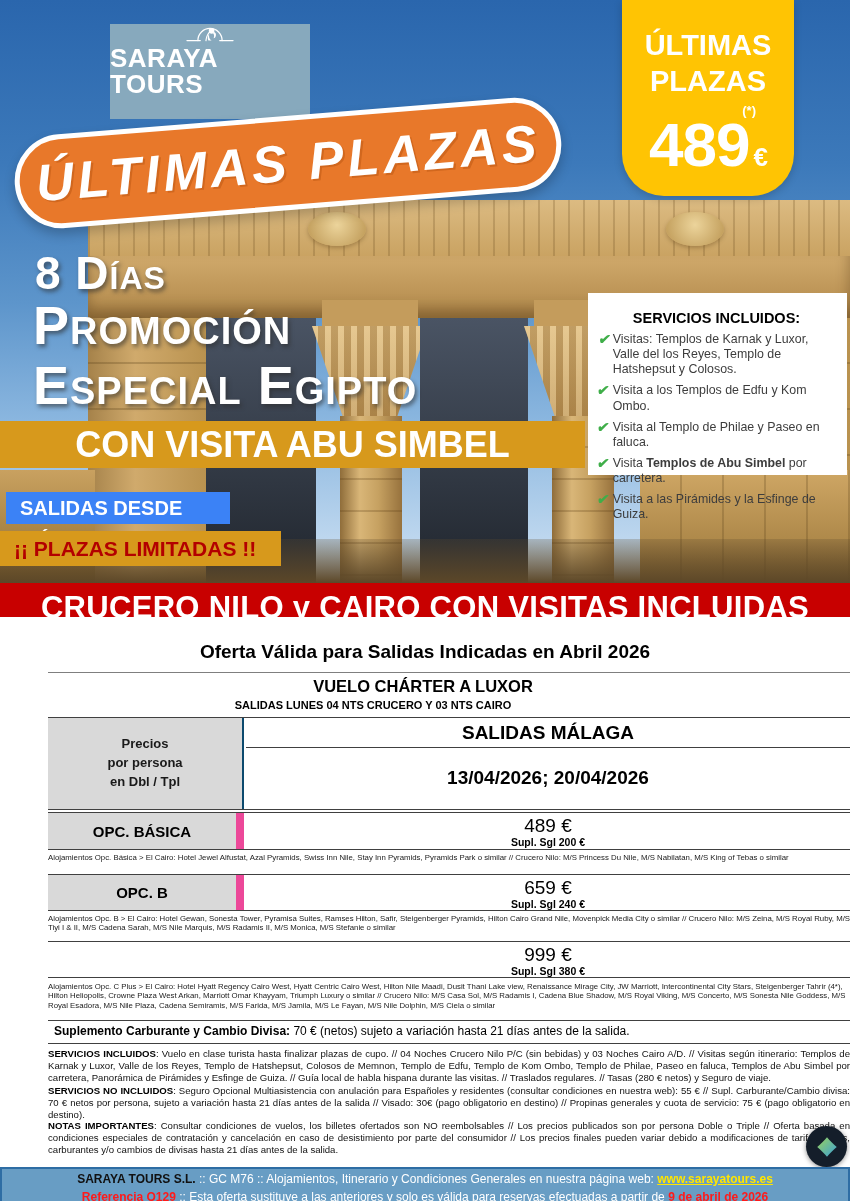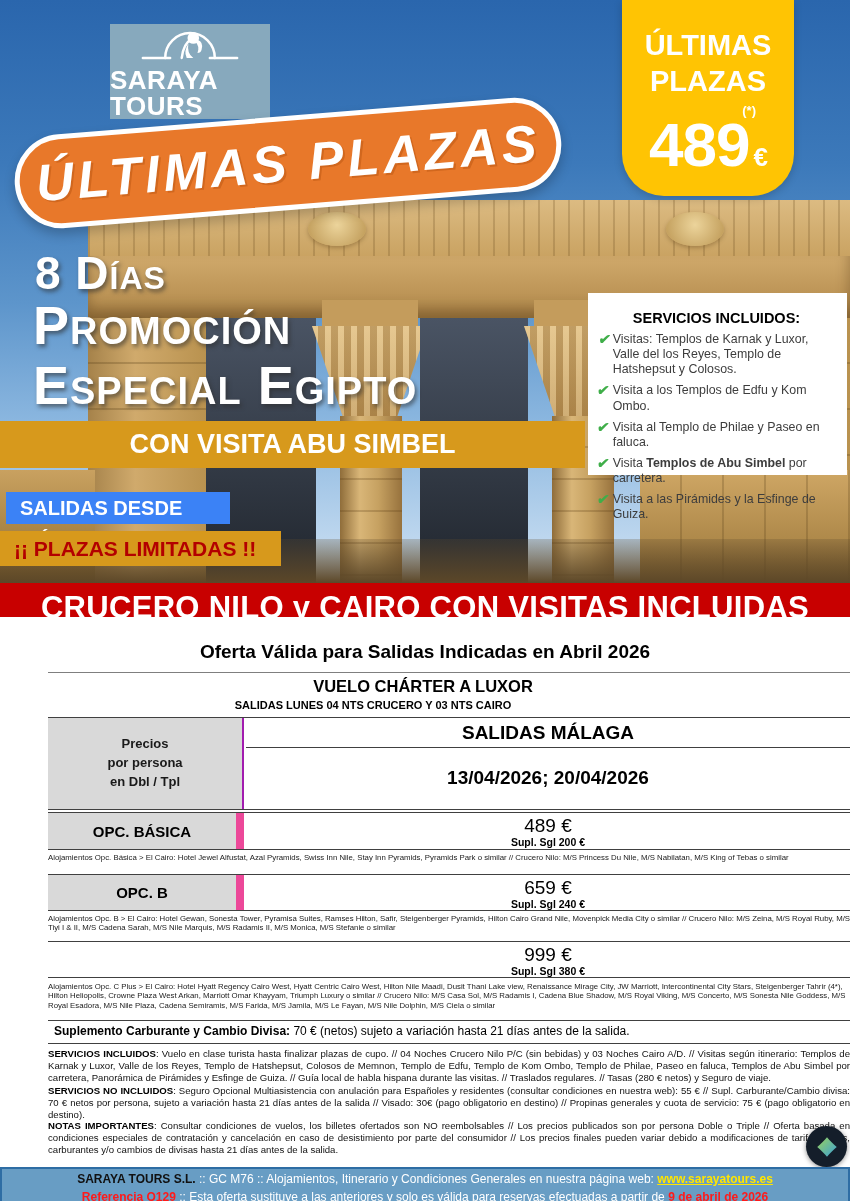--- a/index.html
+++ b/index.html
@@ -30,22 +30,22 @@
                    linear-gradient(90deg,#8f6d3a,#d9b678 32%,#c6a161 62%,#97723d);}
   .rubble{position:absolute;left:0;top:470px;width:95px;height:113px;
         background:linear-gradient(180deg,#c9a160,#8f6d30);}
   .wallR{position:absolute;left:640px;right:0;top:470px;height:113px;
         background:repeating-linear-gradient(90deg,rgba(0,0,0,0) 0 40px,rgba(90,65,25,.25) 40px 42px),
                    linear-gradient(180deg,#cfa765,#9a7639);}
   .ground{position:absolute;left:0;right:0;bottom:0;height:44px;
         background:linear-gradient(180deg,rgba(95,75,45,.25),#5c4728);}
 
   
-  .logo{position:absolute;left:110px;top:24px;width:160px;height:95px;background:#87a9bd;
-        display:flex;flex-direction:column;align-items:center;justify-content:flex-end;padding-bottom:0;box-sizing:border-box;}
+  .logo{position:absolute;left:110px;top:24px;width:200px;height:95px;background:#87a9bd;
+        display:flex;flex-direction:column;align-items:center;justify-content:flex-end;padding-bottom:22px;box-sizing:border-box;}
   .logo .brand{color:#fff;font-weight:700;font-size:26px;letter-spacing:.5px;line-height:1;}
 
   
   .stamp{position:absolute;left:14px;top:116px;width:548px;height:94px;background:#e8782a;
         border:5px solid #fff;border-radius:50px;box-sizing:border-box;transform:rotate(-4.6deg);
         display:flex;align-items:center;justify-content:center;box-shadow:0 6px 12px rgba(0,0,0,.22);}
   .stamp span{font-style:italic;font-weight:900;font-size:52px;color:#fff;letter-spacing:4px;
         text-shadow:2px 2px 0 rgba(190,90,20,.55);white-space:nowrap;}
 
   
@@ -57,21 +57,21 @@
   .pricebadge .pr{font-size:62px;font-weight:700;line-height:.9;letter-spacing:-1px;}
   .pricebadge .cur{font-size:26px;font-weight:700;vertical-align:baseline;margin-left:4px;}
 
   
   .htitle{position:absolute;color:#fff;font-weight:700;font-variant:small-caps;line-height:1;
         text-shadow:2px 3px 4px rgba(45,45,45,.6);letter-spacing:1px;white-space:nowrap;}
   .t-days{left:35px;top:250px;font-size:46px;}
   .t-promo{left:33px;top:298px;font-size:54px;}
   .t-egipto{left:33px;top:358px;font-size:54px;}
   .abubar{position:absolute;left:0;top:421px;width:585px;height:47px;background:#d7991c;
-        color:#fff;font-weight:700;font-size:27px;text-align:center;line-height:47px;white-space:nowrap;}
+        color:#fff;font-weight:700;font-size:36px;text-align:center;line-height:47px;white-space:nowrap;}
   .b-salidas{position:absolute;left:6px;top:492px;width:224px;height:32px;background:#3b82f6;
         color:#fff;font-weight:700;font-size:20px;line-height:32px;padding-left:14px;box-sizing:border-box;}
   .b-plazas{position:absolute;left:0;top:531px;width:281px;height:35px;background:#d7991c;
         color:#b30000;font-weight:700;font-size:21px;line-height:35px;padding-left:14px;box-sizing:border-box;}
 
   
   .sbox{position:absolute;left:588px;top:293px;width:259px;height:182px;background:#fff;
         padding:17px 10px 6px 8px;box-sizing:border-box;}
   .sbox h3{margin:0 0 2px 0;font-size:14.5px;color:#000;text-align:center;}
   .sitem{display:flex;gap:5px;margin-top:6px;font-size:12.4px;color:#3d3d3d;line-height:1.22;}
@@ -83,21 +83,21 @@
 
   
   .validity{position:absolute;left:0;top:641px;width:850px;text-align:center;font-weight:700;font-size:19px;color:#000;}
   .hr1{position:absolute;left:48px;top:672px;width:802px;border-top:1.3px solid #7f7f7f;}
   .ftitle{position:absolute;left:0;top:677px;width:846px;text-align:center;font-weight:700;font-size:16.5px;color:#000;}
   .fsub{position:absolute;left:0;top:699px;width:746px;text-align:center;font-weight:700;font-size:11px;color:#000;}
 
   .thead{position:absolute;left:48px;top:717px;width:802px;height:93px;
         border-top:1.6px solid #404040;border-bottom:1.6px solid #404040;box-sizing:border-box;}
   .cell-gray{position:absolute;left:0;top:0;width:196px;height:100%;background:#d9d9d9;
-        border-right:2px solid #a21caf;box-sizing:border-box;display:flex;flex-direction:column;
+        border-right:2px solid #0c4a6e;box-sizing:border-box;display:flex;flex-direction:column;
         justify-content:center;text-align:center;font-weight:700;font-size:13px;color:#1a1a1a;line-height:1.45;}
   .col-h{position:absolute;left:198px;right:0;top:0;height:29px;border-bottom:1.3px solid #404040;
         text-align:center;font-weight:700;font-size:19px;line-height:29px;color:#000;}
   .dates{position:absolute;left:198px;right:0;top:29px;bottom:0;display:flex;align-items:center;
         justify-content:center;font-weight:700;font-size:19px;color:#000;}
 
   .orow{position:absolute;left:48px;width:802px;height:38px;
         border-top:1.6px solid #404040;border-bottom:1.6px solid #404040;box-sizing:border-box;}
   .ocell{position:absolute;left:0;top:0;width:196px;height:100%;background:#d9d9d9;
         border-right:8px solid #ec4899;box-sizing:border-box;display:flex;align-items:center;

